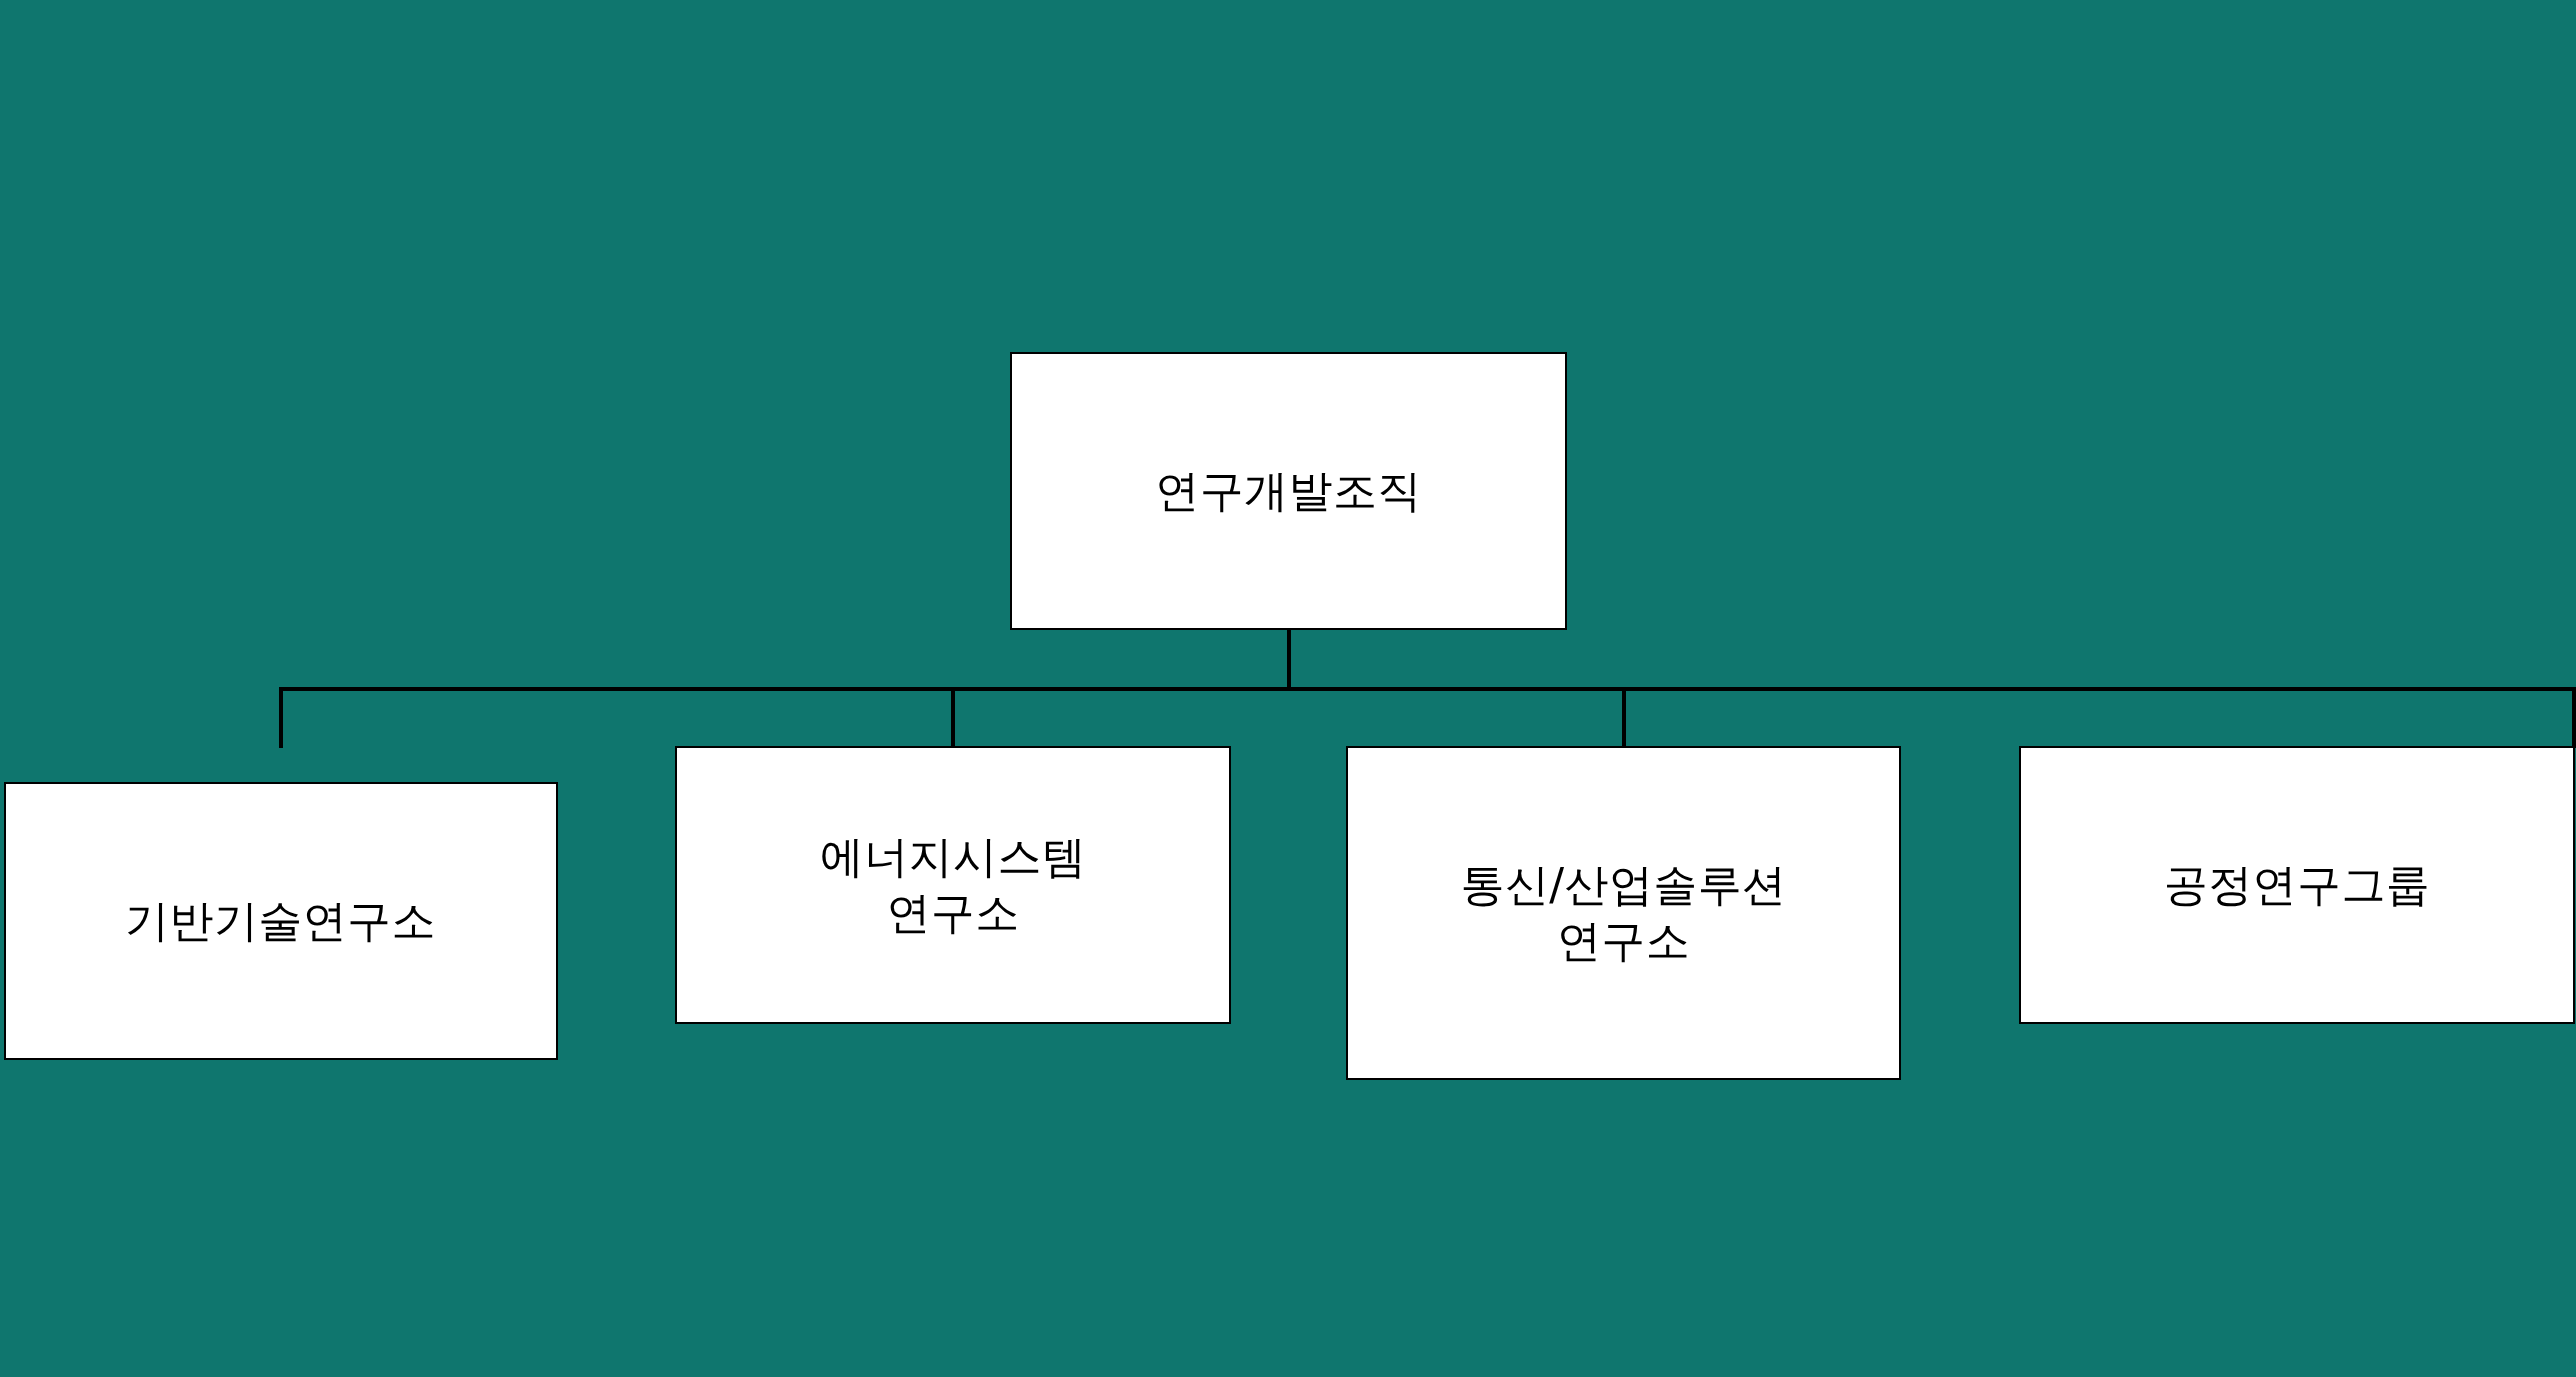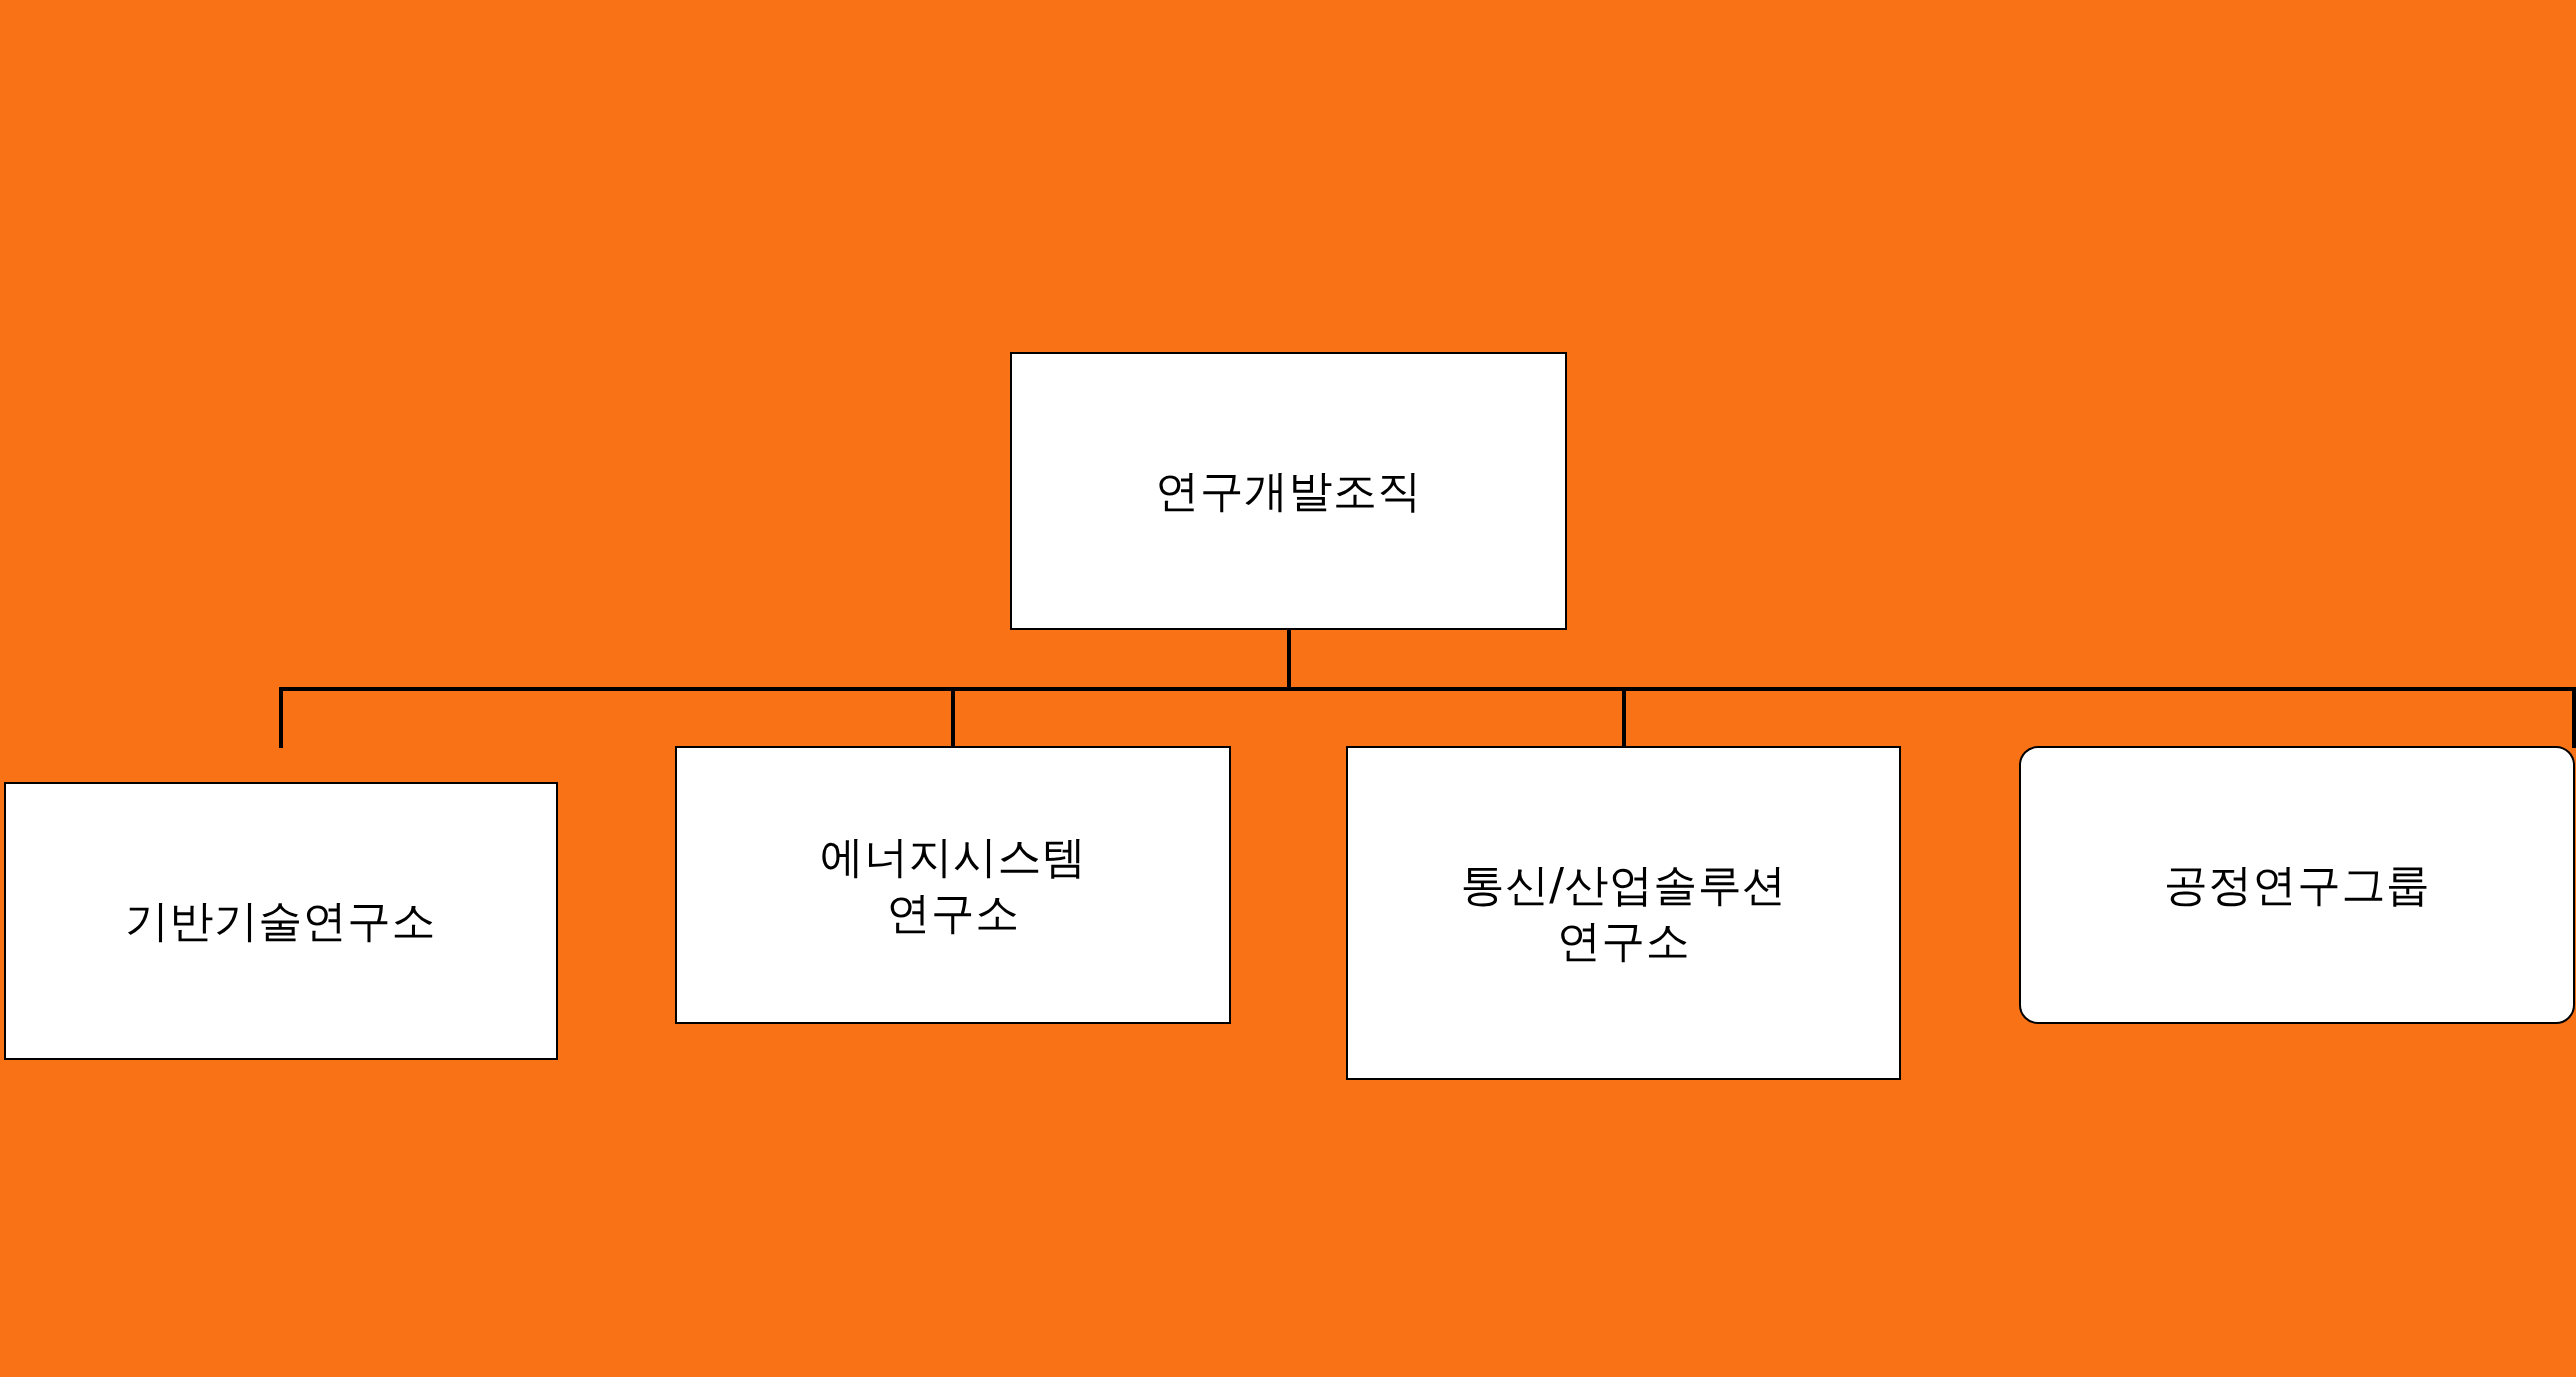--- a/index.html
+++ b/index.html
@@ -8,21 +8,21 @@
     padding: 0;
     background: #ffffff;
   }
   body {
     font-family: "DejaVu Sans", "Liberation Sans", sans-serif;
   }
   #canvas {
     position: relative;
     width: 2576px;
     height: 1377px;
-    background: #f97316;
+    background: #0f766e;
     overflow: hidden;
   }
   
   .node {
     position: absolute;
     box-sizing: border-box;
     background: #ffffff;
     border: 2.8px solid #000000;
     display: flex;
     align-items: center;
@@ -78,18 +78,18 @@
   <div class="node" style="left:675px; top:746px; width:556px; height:278px;">
     <span class="node-label">에너지시스템
 연구소</span>
   </div>
 
   <div class="node" style="left:1346px; top:746px; width:555px; height:334px;">
     <span class="node-label">통신/산업솔루션
 연구소</span>
   </div>
 
-  <div class="node" style="left:2019px; top:746px; width:556px; height:278px;border-radius:19px;">
+  <div class="node" style="left:2019px; top:746px; width:556px; height:278px;">
     <span class="node-label">공정연구그룹</span>
   </div>
 
 </div>
 
 
 </body></html>

